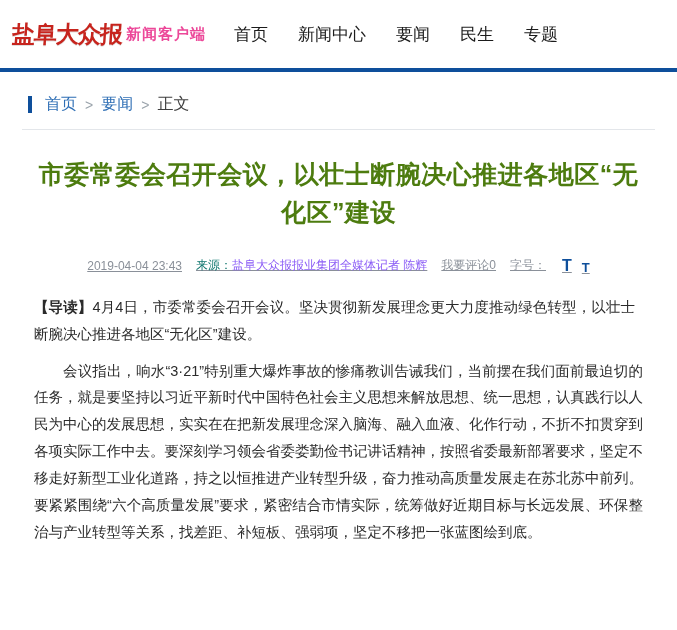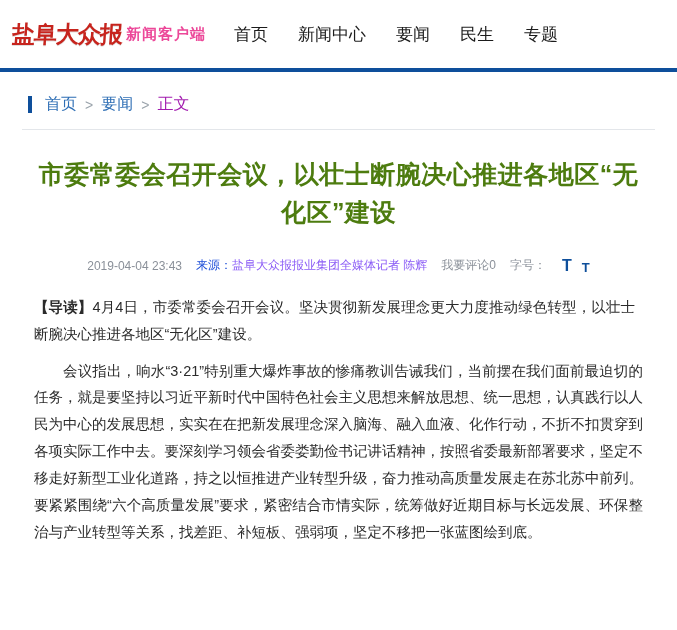--- a/index.html
+++ b/index.html
@@ -72,21 +72,21 @@
   }
   .breadcrumb .bar {
     width: 4px;
     height: 17px;
     background: #0e4f9b;
     display: inline-block;
     margin-right: 5px;
   }
   .bc-link { color: #2f6fb5; cursor: pointer; }
   .bc-sep { color: #9aa3ab; font-size: 14px; }
-  .bc-current { color: #a21caf; }
+  .bc-current { color: #404040; }
 
   .hr-line {
     margin: 14px 22px 0 22px;
     border-top: 1px solid #e3e6ea;
   }
 
   
   .article {
     padding: 0 34px;
   }
@@ -103,23 +103,24 @@
 
   .meta {
     margin-top: 26px;
     display: flex;
     align-items: center;
     justify-content: center;
     flex-wrap: nowrap;
     gap: 14px;
     font-size: 12px;
     color: #8a9099;
+    text-decoration: underline;
   }
   .meta-item { white-space: nowrap; }
-  .meta-source .src-label { color: #1d4ed8; }
+  .meta-source .src-label { color: #0f766e; }
   .meta-source .src-value { color: #8b5cf6; }
   .fontsize-group {
     display: flex;
     align-items: flex-end;
     gap: 10px;
     margin-left: 2px;
   }
   .fs-big {
     color: #0e4f9b;
     font-weight: bold;

